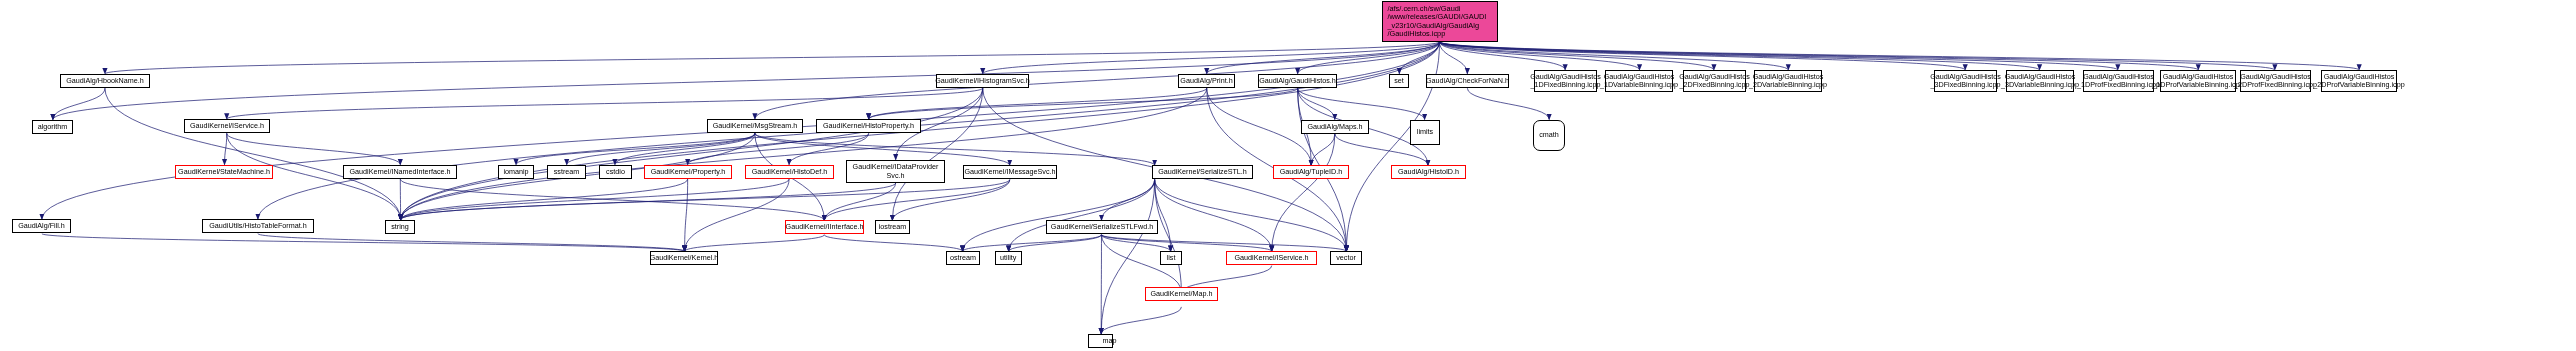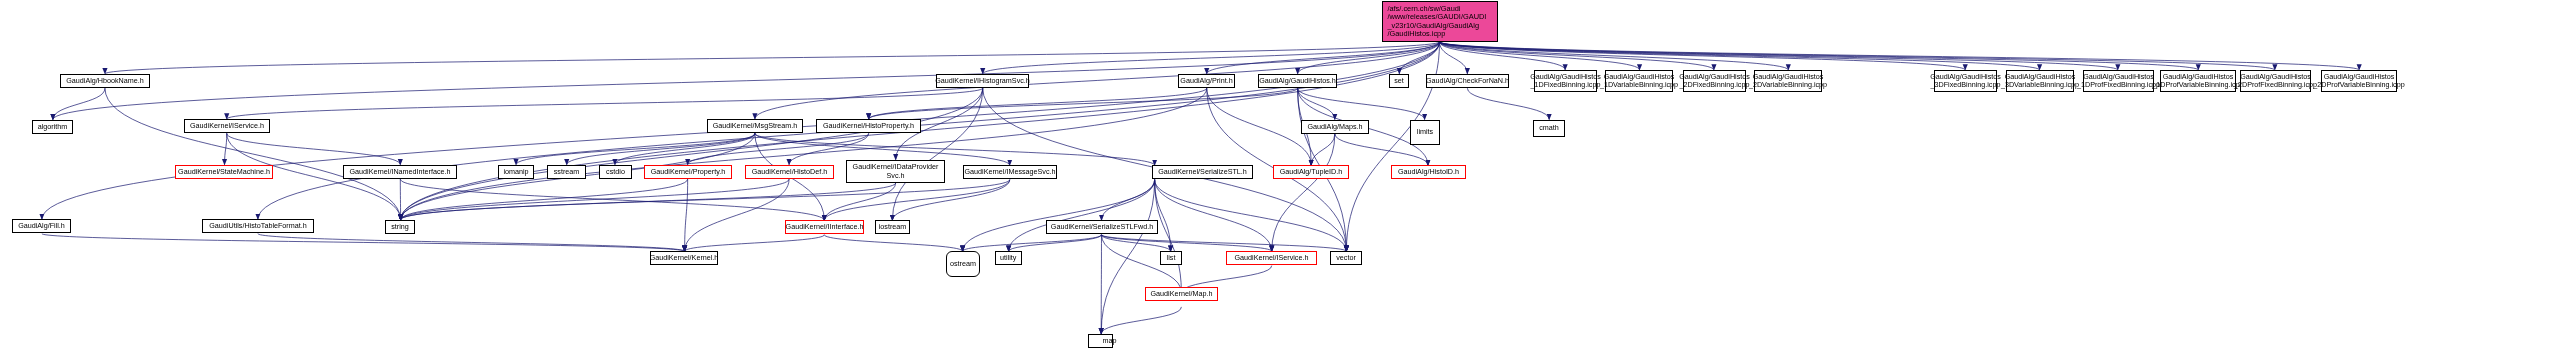--- a/index.html
+++ b/index.html
@@ -140,40 +140,40 @@
 _1DProfVariableBinning.icpp</div>
     <div class="node" style="left: 2240px; top: 70px; width: 71px; height: 22px;">GaudiAlg/GaudiHistos
 _2DProfFixedBinning.icpp</div>
     <div class="node" style="left: 2321px; top: 70px; width: 76px; height: 22px;">GaudiAlg/GaudiHistos
 _2DProfVariableBinning.icpp</div>
     <div class="node" style="left: 184px; top: 119px; width: 86px; height: 14.3px;">GaudiKernel/IService.h</div>
     <div class="node" style="left: 707px; top: 119px; width: 96px; height: 14.3px;">GaudiKernel/MsgStream.h</div>
     <div class="node" style="left: 816px; top: 119px; width: 105px; height: 14.3px;">GaudiKernel/HistoProperty.h</div>
     <div class="node" style="left: 1301px; top: 120px; width: 68px; height: 14.3px;">GaudiAlg/Maps.h</div>
     <div class="node" style="left: 1410px; top: 120px; width: 30px; height: 25px;">limits</div>
-    <div class="node" style="left: 1533px; top: 120px; width: 32px; height: 17px;">cmath</div>
+    <div class="node" style="left: 1533px; top: 120px; width: 32px; height: 31px; border-radius: 7px;">cmath</div>
     <div class="node red" style="left: 175px; top: 165px; width: 98px; height: 14.3px;">GaudiKernel/StateMachine.h</div>
     <div class="node" style="left: 343px; top: 165px; width: 114px; height: 14.3px;">GaudiKernel/INamedInterface.h</div>
     <div class="node" style="left: 498px; top: 165px; width: 36px; height: 14.3px;">iomanip</div>
     <div class="node" style="left: 547px; top: 165px; width: 39px; height: 14.3px;">sstream</div>
     <div class="node" style="left: 599px; top: 165px; width: 33px; height: 14.3px;">cstdio</div>
     <div class="node red" style="left: 644px; top: 165px; width: 88px; height: 14.3px;">GaudiKernel/Property.h</div>
     <div class="node red" style="left: 745px; top: 165px; width: 89px; height: 14.3px;">GaudiKernel/HistoDef.h</div>
     <div class="node" style="left: 846px; top: 160px; width: 99px; height: 23px;">GaudiKernel/IDataProvider
 Svc.h</div>
     <div class="node" style="left: 963px; top: 165px; width: 94px; height: 14.3px;">GaudiKernel/IMessageSvc.h</div>
     <div class="node" style="left: 1104px; top: 165px; width: 101px; height: 14.3px; margin-left: 48px;">GaudiKernel/SerializeSTL.h</div>
     <div class="node red" style="left: 1273px; top: 165px; width: 76px; height: 14.3px;">GaudiAlg/TupleID.h</div>
     <div class="node red" style="left: 1391px; top: 165px; width: 75px; height: 14.3px;">GaudiAlg/HistoID.h</div>
     <div class="node" style="left: 385px; top: 220px; width: 30px; height: 14.3px;">string</div>
     <div class="node red" style="left: 785px; top: 220px; width: 79px; height: 14.3px;">GaudiKernel/IInterface.h</div>
     <div class="node" style="left: 875px; top: 220px; width: 35px; height: 14.3px;">iostream</div>
     <div class="node" style="left: 1046px; top: 220px; width: 112px; height: 14.3px;">GaudiKernel/SerializeSTLFwd.h</div>
     <div class="node" style="left: 650px; top: 251px; width: 68px; height: 14.3px;">GaudiKernel/Kernel.h</div>
-    <div class="node" style="left: 946px; top: 251px; width: 34px; height: 26px; border-radius: 6px;">ostream</div>
+    <div class="node" style="left: 946px; top: 251px; width: 34px; height: 14px;">ostream</div>
     <div class="node" style="left: 995px; top: 251px; width: 26.5px; height: 14.3px;">utility</div>
     <div class="node" style="left: 1160px; top: 251px; width: 22px; height: 14.3px;">list</div>
     <div class="node red" style="left: 1226px; top: 251px; width: 91px; height: 14.3px;">GaudiKernel/IService.h</div>
     <div class="node" style="left: 1330px; top: 251px; width: 32px; height: 14.3px;">vector</div>
     <div class="node red" style="left: 1145px; top: 287px; width: 73px; height: 14.3px;">GaudiKernel/Map.h</div>
     <div class="node" style="left: 1088px; top: 334px; width: 25px; height: 14.3px; padding-left: 20px;">map</div>
   </div>
 
 
 </body></html>

